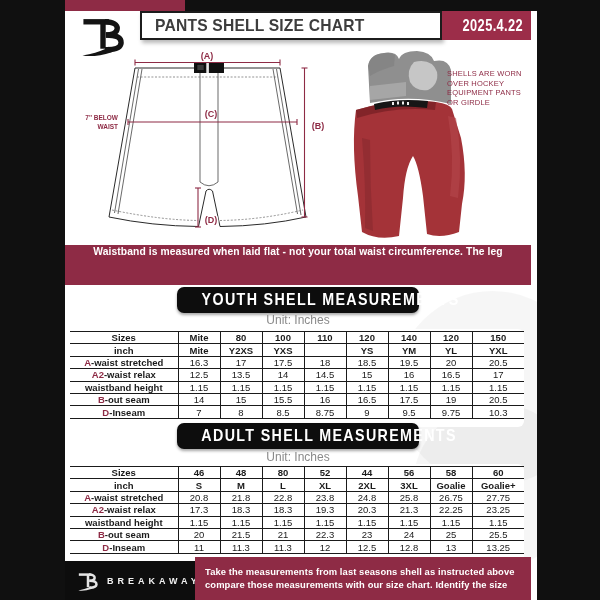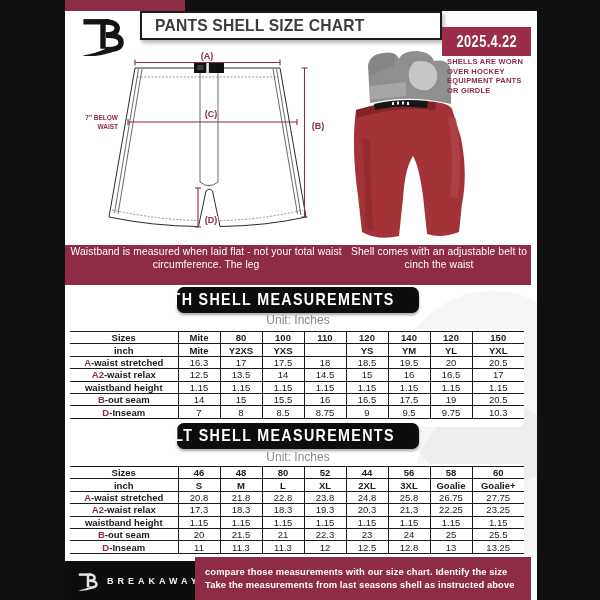--- a/index.html
+++ b/index.html
@@ -12,43 +12,43 @@
   .top-strip{position:absolute;left:65px;top:0;width:120px;height:11px;background:#8e2b45}
   .page{position:absolute;left:65px;top:11px;width:472px;height:589px;background:#ffffff;overflow:hidden}
 
   
   .logo-top{position:absolute;left:8px;top:1px;width:60px;height:47px;color:#141414}
   .title-box{position:absolute;left:75px;top:0;width:302px;height:29px;background:#fff;
     border:2px solid #1c1c1c;box-sizing:border-box;display:flex;align-items:center;
     padding-left:13px;box-shadow:2px 3px 4px rgba(0,0,0,.28)}
   .title-box span{font-size:17px;color:#3d3d3d;font-weight:bold;letter-spacing:.2px;
     transform:scaleX(.92);transform-origin:left;white-space:nowrap}
-  .date-box{position:absolute;left:377px;top:16px;width:89px;height:29px;background:#9c2d49;
-    display:flex;align-items:center;justify-content:center}
+  .date-box{position:absolute;left:377px;top:0;width:89px;height:29px;background:#9c2d49;
+    display:flex;align-items:center;justify-content:flex-end}
   .date-box span{color:#fff;font-weight:bold;font-size:16px;letter-spacing:.5px;transform:scaleX(.8);white-space:nowrap}
 
   
   .pants-svg{position:absolute;left:15px;top:40px;width:250px;height:195px}
   .photo-svg{position:absolute;left:275px;top:35px;width:160px;height:200px}
-  .side-note{position:absolute;left:382px;top:46px;color:#8e2b45;font-size:7.5px;
-    font-weight:bold;line-height:9.5px;letter-spacing:.2px}
+  .side-note{position:absolute;left:382px;top:58px;color:#8e2b45;font-size:7.5px;
+    font-weight:normal;line-height:9.5px;letter-spacing:.2px}
 
   
   .notice{position:absolute;left:0;top:234px;width:466px;height:40px;background:#8e2b45;
-    color:#fff;display:flex;flex-direction:row;justify-content:flex-start;text-align:center;
-    font-size:10.3px;font-weight:normal;line-height:13px;letter-spacing:.1px}
+    color:#fff;display:flex;flex-direction:column;justify-content:flex-start;text-align:center;
+    font-size:10.3px;font-weight:bold;line-height:13px;letter-spacing:.1px}
 
   
   .wm{position:absolute;border-radius:50%;background:rgba(0,0,0,.035)}
   .wm1{left:330px;top:280px;width:195px;height:195px}
   .wm2{left:348px;top:392px;width:165px;height:165px}
 
   
   .banner{position:absolute;left:112px;width:242px;height:26px;background:#0d0d0d;border-radius:7px;
-    display:flex;align-items:center;justify-content:flex-end;box-shadow:0 2px 3px rgba(0,0,0,.35)}
+    display:flex;align-items:center;justify-content:flex-start;box-shadow:0 2px 3px rgba(0,0,0,.35)}
   .banner span{color:#fff;font-size:17px;font-weight:bold;letter-spacing:1.6px;
     transform:scaleX(.84);white-space:nowrap}
   #youth-banner{top:276px}
   #adult-banner{top:412px}
   .unit{position:absolute;left:0;width:466px;text-align:center;color:#8a8a8a;
     font-size:12px;font-weight:normal}
   #youth-unit{top:302px}
   #adult-unit{top:439px}
 
   
@@ -166,21 +166,20 @@
 
   <div class="side-note">
     <div>SHELLS ARE WORN</div>
     <div>OVER HOCKEY</div>
     <div>EQUIPMENT PANTS</div>
     <div>OR GIRDLE</div>
   </div>
 
   <div class="notice">
     <div>Waistband is measured when laid flat - not your total waist circumference. The leg</div>
-    <div>Shell comes with an adjustable belt to cinch the waist</div>
   </div>
 
   <div class="wm wm1"></div>
   <div class="wm wm2"></div>
 
   <div class="banner" id="youth-banner">
     <span>YOUTH SHELL MEASUREMENTS</span>
   </div>
   <div class="unit" id="youth-unit">Unit: Inches</div>
   <div class="tbl-wrap" id="youth-wrap">
@@ -377,17 +376,17 @@
     </table>
   </div>
 
   <div class="footer-black">
     <svg class="logo-foot" viewBox="0 0 48 48">
         <use href="#bw-logo-g"></use>
       </svg>
     <span class="brand">BREAKAWAY</span>
   </div>
   <div class="footer-note">
+    <div>Take the measurements from last seasons shell as instructed above</div>
     <div>compare those measurements  with our size chart. Identify the size</div>
-    <div>Take the measurements from last seasons shell as instructed above</div>
   </div>
 
 </div>
 
 </body></html>

